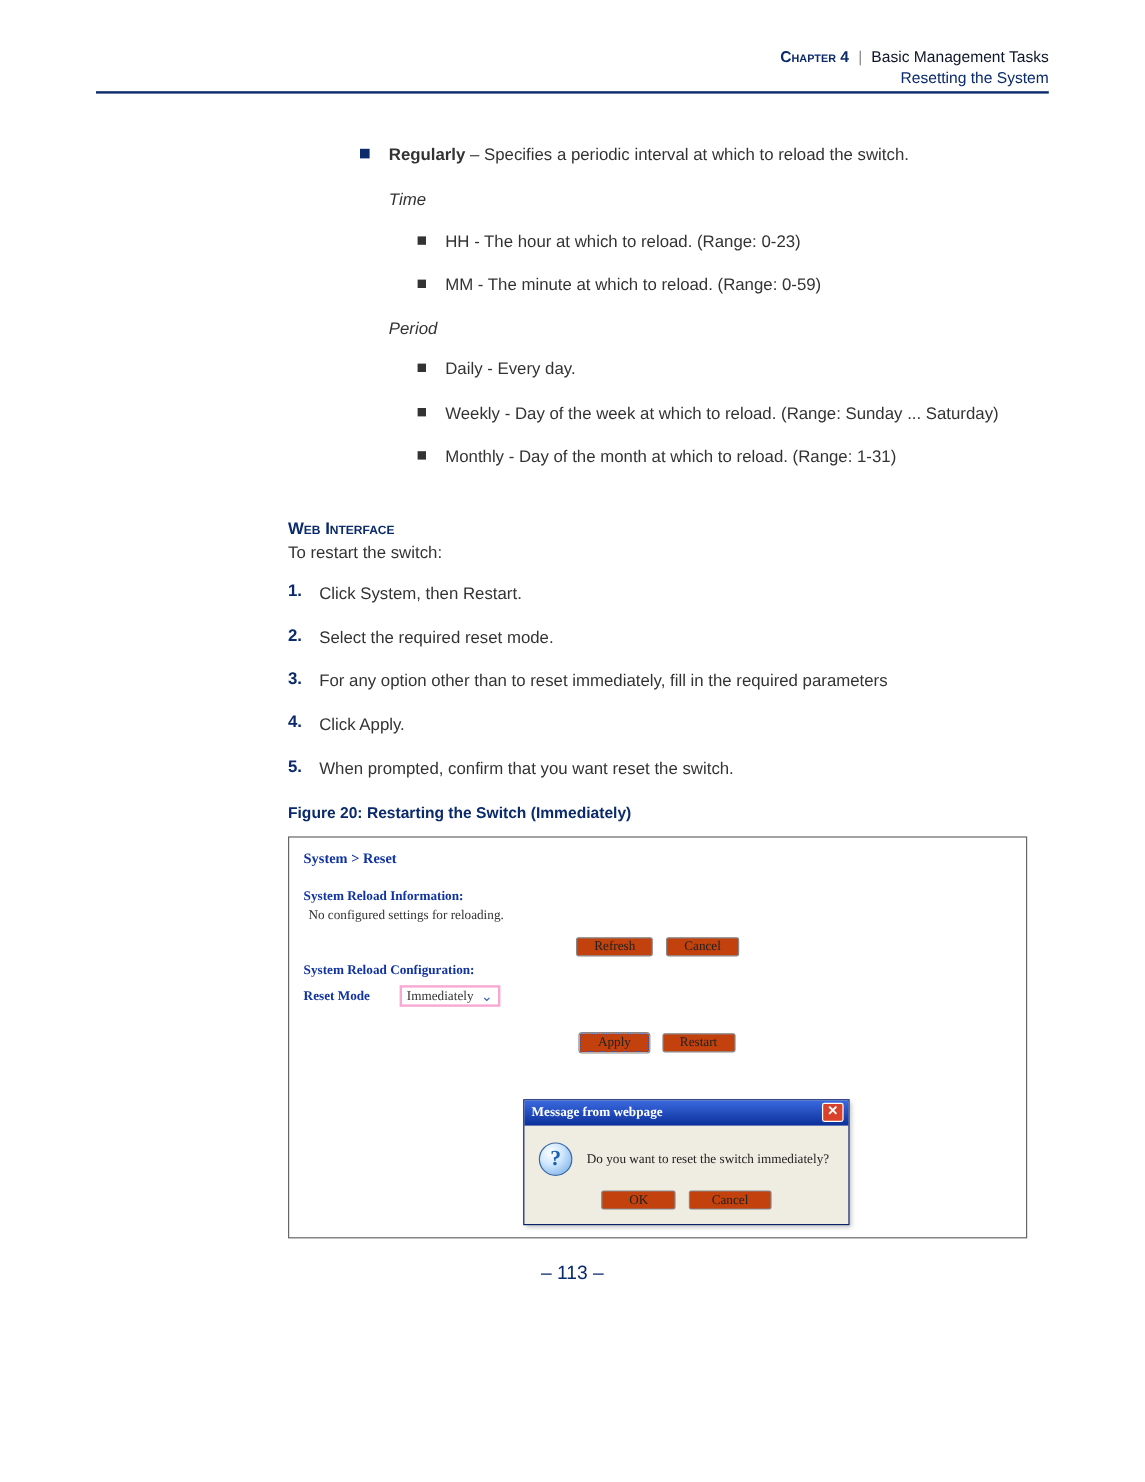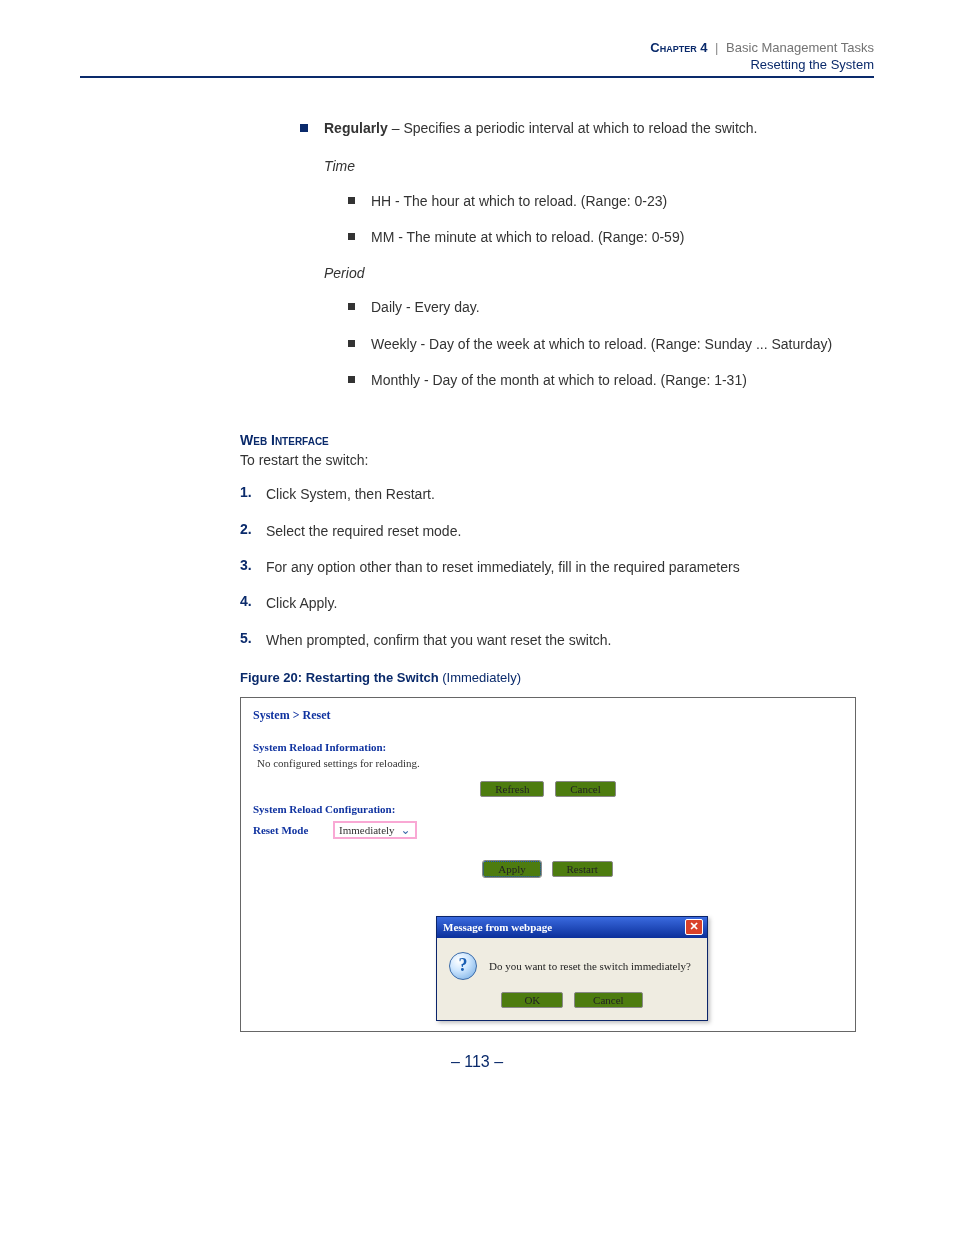--- a/index.html
+++ b/index.html
@@ -17,40 +17,40 @@
   .header {
     border-bottom: 2px solid #0a2a6b;
     padding-bottom: 4px;
     margin-bottom: 40px;
     text-align: right;
     font-size: 13px;
     color: #0a2a6b;
   }
   .header .chapter-label { font-variant: small-caps; font-weight: bold; }
   .header .pipe { color: #888; margin: 0 4px; }
-  .header .chapter-title { color: #737373; }
+  .header .chapter-title { color: #0f172a; }
   .header .section-title { display:block; color:#0a2a6b; margin-top:2px;}
   .content { margin-left: 220px; }
   .bullet-row { display:flex; align-items:flex-start; margin-bottom: 16px; }
   .bullet-outer { width:8px; height:8px; background:#0a2a6b; margin-top:6px; margin-right:16px; flex:0 0 auto;}
   .bullet-inner { width:7px; height:7px; background:#333; margin-top:6px; margin-right:16px; flex:0 0 auto;}
   .bullet-text { flex:1; line-height:1.45;}
   .italic-heading { font-style: italic; margin: 6px 0 14px 0; }
   .inner-list { margin-left: 24px; }
   .section-heading {
     color:#0a2a6b; font-weight:bold; font-variant: small-caps;
     margin-top: 26px; margin-left: -60px; font-size:14px;
   }
   .intro-text { margin-top:4px; margin-left: -60px; }
   .ol { margin-left:-60px; }
   .ol-row { display:flex; align-items:flex-start; margin: 16px 0; }
   .ol-num { color:#0a2a6b; font-weight:bold; width:26px; flex:0 0 auto; }
   .ol-text { flex:1; line-height:1.45; }
   .figure-caption { color:#0a2a6b; font-weight:bold; font-size:13px; margin:20px 0 12px -60px; }
-  .figure-caption .fig-suffix { font-weight:normal; }
+  .figure-caption .fig-suffix { font-weight:bold; }
   .screenshot {
     margin-left:-60px;
     border:1px solid #666;
     width: 590px;
     background:#fff;
     padding:10px 12px 18px 12px;
     font-family: Liberation Serif, serif;
     font-size:11px;
     position:relative;
   }
@@ -60,21 +60,21 @@
   .ss-row { margin-top:6px; display:flex; align-items:center;}
   .ss-label { color:#1033a0; font-weight:bold; width:80px; font-size:11px;}
   .ss-select {
     border:2px solid #f9a8d4; background:#fff; font-size:11px;
     padding:1px 4px; display:inline-flex; align-items:center; gap:6px;
     color:#333;
   }
   .ss-select .chev { color:#3a6aa8; font-size:12px; line-height:1;}
   .btn-row { text-align:center; margin:12px 0 6px 0;}
   .win-btn {
-    display:inline-block; border:1px solid #888; background:#4d7c0f;
+    display:inline-block; border:1px solid #888; background:#c2410c;
     font-size:11px; padding:1px 14px; margin:0 4px; color:#222;
     border-radius:2px;
   }
   .win-btn.dotted { border:1px dotted #2255cc; outline:1px solid #888;}
   .dialog {
     position:absolute; left:195px; bottom:10px; width:270px;
     background:#efece1; border:1px solid #0a246a;
     box-shadow:2px 2px 4px rgba(0,0,0,0.25);
     font-size:11px;
   }

